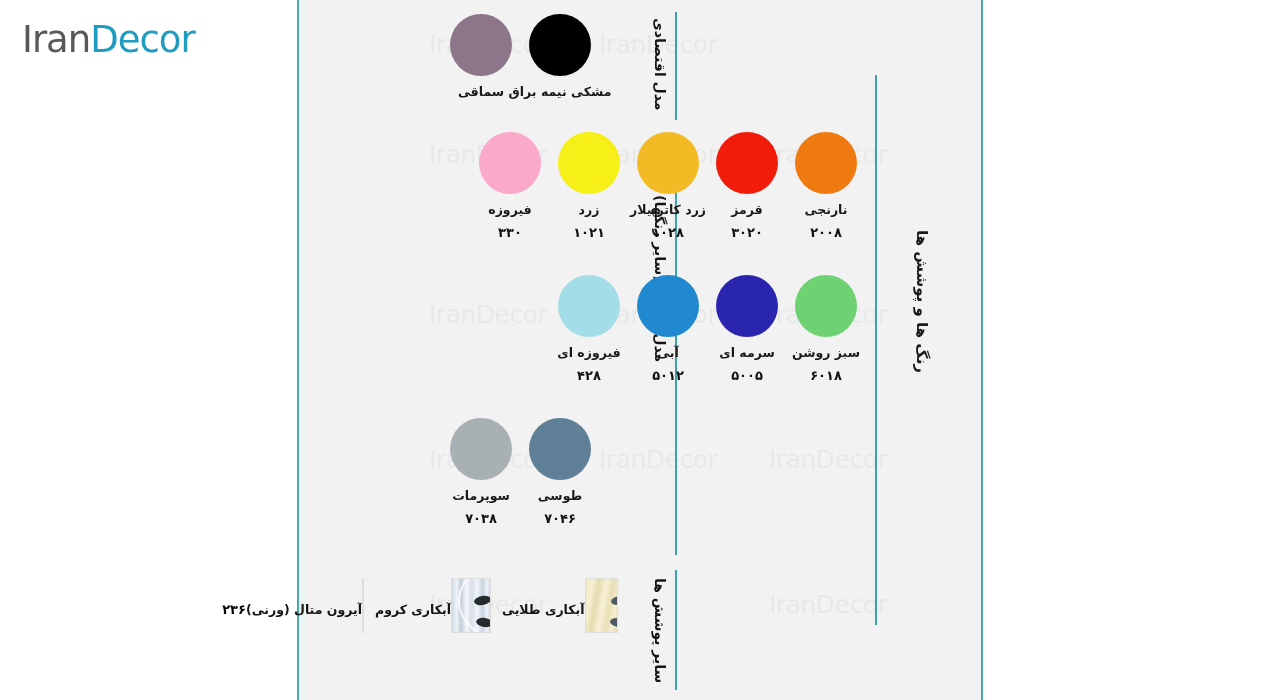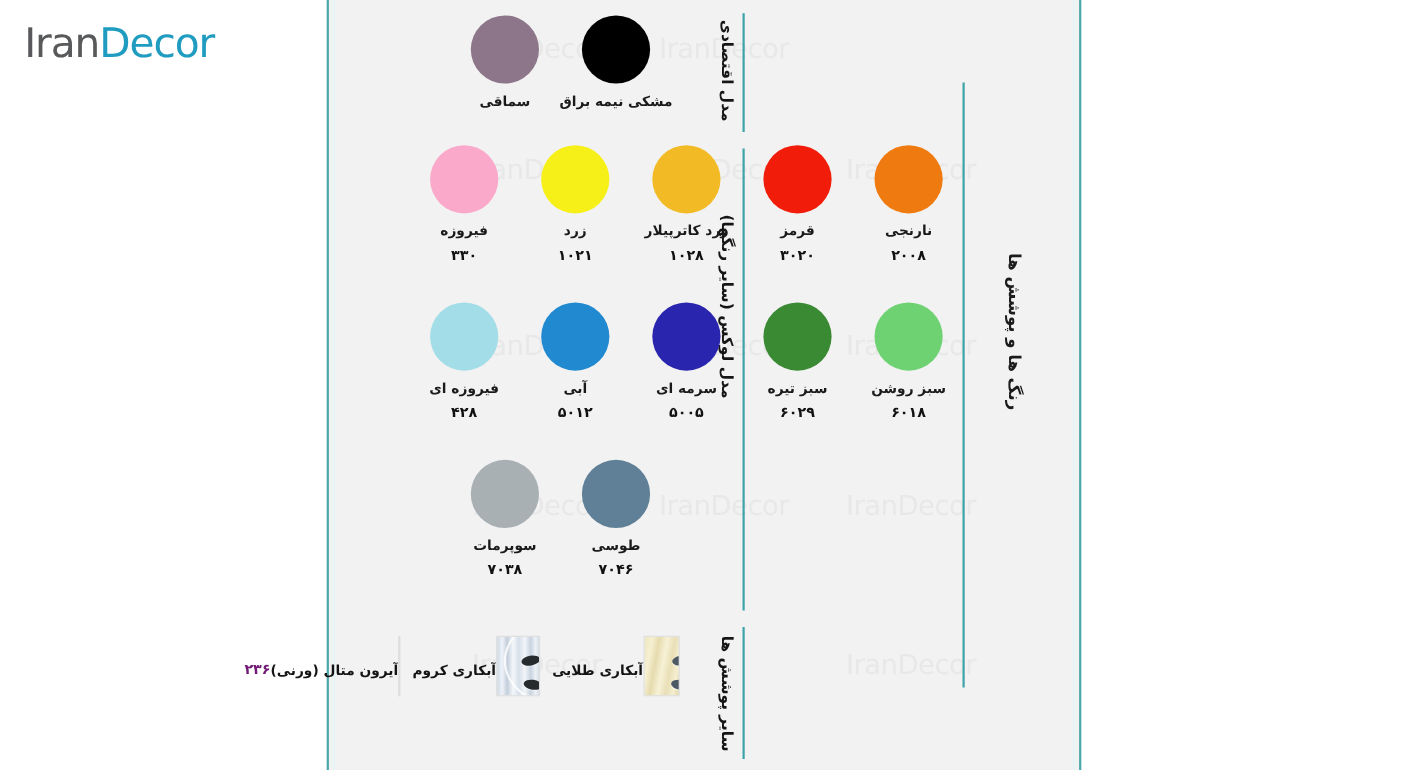--- a/index.html
+++ b/index.html
@@ -68,21 +68,21 @@
   }
   .sec-label{
     position:absolute;right:313px;
     writing-mode:vertical-rl;
     font-size:14px;font-weight:700;color:#151515;
     white-space:nowrap;letter-spacing:0.5px;
   }
 
   
   .row{position:absolute;display:flex;flex-direction:row-reverse;
-       align-items:center;gap:39px;}
+       align-items:center;gap:17px;}
   .sw{width:62px;display:flex;flex-direction:column;align-items:center;}
   .dot{width:62px;height:62px;border-radius:50%;}
   .sw-name{
     margin-top:9px;font-size:12.5px;color:#1a1a1a;font-weight:700;
     white-space:nowrap;text-align:center;line-height:1.1;
   }
   .sw-code{
     margin-top:8px;font-size:13px;color:#111;font-weight:700;
     letter-spacing:0.5px;white-space:nowrap;text-align:center;
   }
@@ -100,21 +100,21 @@
   .thumb .hole{
     position:absolute;width:17px;height:9px;border-radius:50%;
     background:#262b2e;box-shadow:0 1px 0 rgba(255,255,255,.45);
   }
   .thumb .hole.c{width:9px;height:6px;background:#8e949a;}
   .thumb-name{
     margin-top:8px;font-size:12.5px;color:#141414;font-weight:700;
     white-space:nowrap;text-align:center;
   }
   .thumb-code{
-    margin-top:7px;font-size:13px;color:#701a75;font-weight:700;text-align:center;
+    margin-top:7px;font-size:13px;color:#000000;font-weight:700;text-align:center;
   }
 
   
   .surf-iron{
     background:
       radial-gradient(ellipse at 50% 45%, #d8d8d2 0%, #bdbdb6 55%, #a9a9a2 100%);
   }
   .surf-iron:before{
     content:"";position:absolute;left:4px;top:-16px;width:108px;height:84px;
     border:2px solid rgba(255,255,255,.55);border-radius:50%;
@@ -218,25 +218,20 @@
         <div class="dot" style="background:#2089d0"></div>
         <div class="sw-name">آبی</div>
         <div class="sw-code">۵۰۱۲</div>
       </div>
       <div class="sw">
         <div class="dot" style="background:#2a25ae"></div>
         <div class="sw-name">سرمه ای</div>
         <div class="sw-code">۵۰۰۵</div>
       </div>
       <div class="sw">
-        <div class="dot" style="background:#3a8a33"></div>
-        <div class="sw-name">سبز تیره</div>
-        <div class="sw-code">۶۰۲۹</div>
-      </div>
-      <div class="sw">
         <div class="dot" style="background:#6ed273"></div>
         <div class="sw-name">سبز روشن</div>
         <div class="sw-code">۶۰۱۸</div>
       </div>
     </div>
 
     <div class="row" style="right:390px;top:418px;">
       <div class="sw">
         <div class="dot" style="background:#a9b0b4"></div>
         <div class="sw-name">سوپرمات</div>

